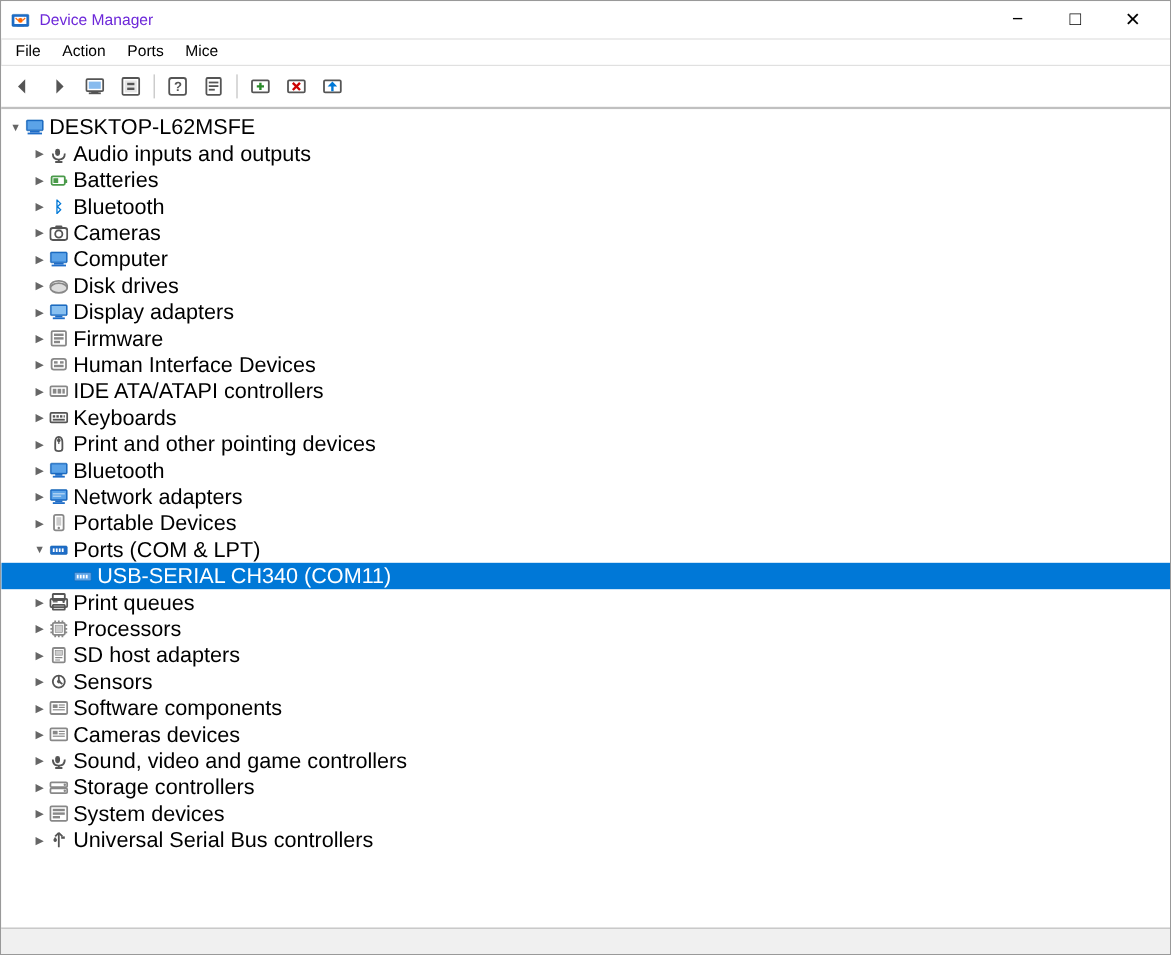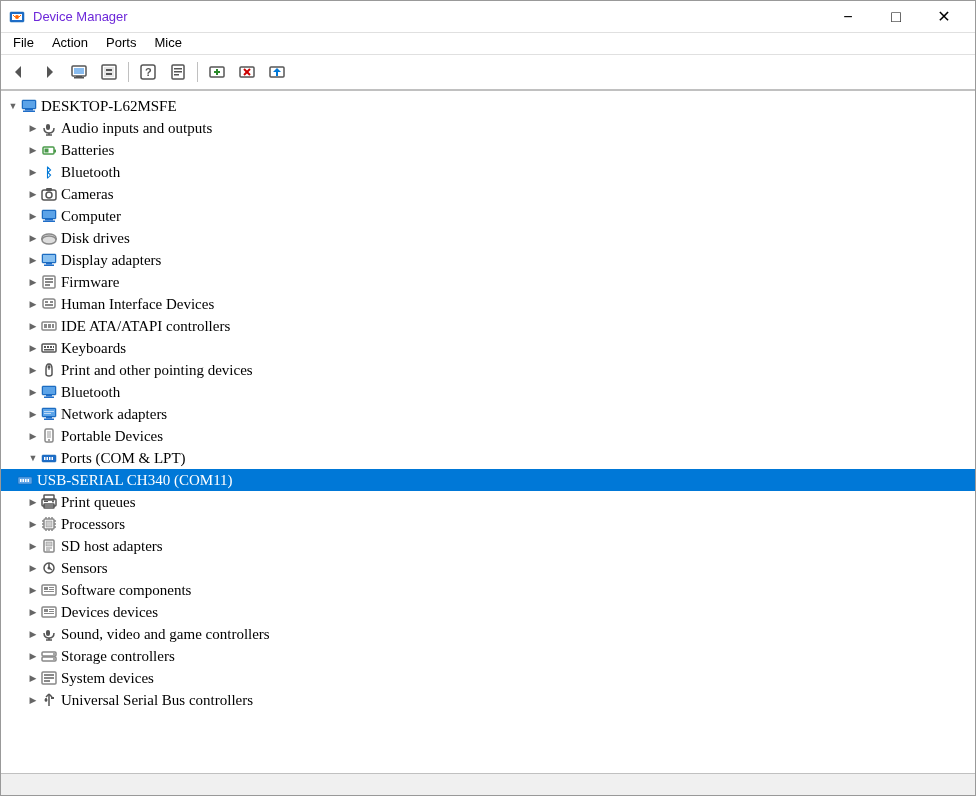--- a/index.html
+++ b/index.html
@@ -153,27 +153,26 @@
       width: 16px;
       height: 16px;
       margin-right: 4px;
       flex-shrink: 0;
       display: flex;
       align-items: center;
       justify-content: center;
       font-size: 12px;
     }
     .item-label {
-      font-size: 15px;
+      font-size: 18px;
       color: #000;
-      font-family: Liberation Serif, serif;
     }
     .indent-1 { padding-left: 4px; }
     .indent-2 { padding-left: 24px; }
-    .indent-3 { }
+    .indent-3 { padding-left: 44px; }
     .status-bar {
       height: 22px;
       background: #f0f0f0;
       border-top: 1px solid #c0c0c0;
       display: flex;
       align-items: center;
       padding: 0 8px;
       flex-shrink: 0;
     }
   </style>
@@ -599,21 +598,21 @@
         <div class="expand-btn">▶</div>
         <div class="item-icon">
           <svg width="16" height="16" viewBox="0 0 16 16">
             <rect x="1" y="3" width="14" height="10" rx="1" fill="none" stroke="#888" stroke-width="1.5"></rect>
             <rect x="3" y="5" width="4" height="3" fill="#888"></rect>
             <rect x="8" y="5" width="5" height="1" fill="#888"></rect>
             <rect x="8" y="7" width="5" height="1" fill="#888"></rect>
             <rect x="3" y="9" width="10" height="1" fill="#888"></rect>
           </svg>
         </div>
-        <span class="item-label">Devices devices</span>
+        <span class="item-label">Cameras devices</span>
       </div>
 
       <div class="tree-item indent-2">
         <div class="expand-btn">▶</div>
         <div class="item-icon">
           <svg width="16" height="16" viewBox="0 0 16 16">
             <rect x="5" y="4" width="4" height="6" rx="2" fill="#555"></rect>
             <path d="M3,7 Q3,12 8,12 Q13,12 13,7" fill="none" stroke="#555" stroke-width="1.5"></path>
             <line x1="8" y1="12" x2="8" y2="14" stroke="#555" stroke-width="1.5"></line>
             <line x1="5" y1="14" x2="11" y2="14" stroke="#555" stroke-width="1.5"></line>

